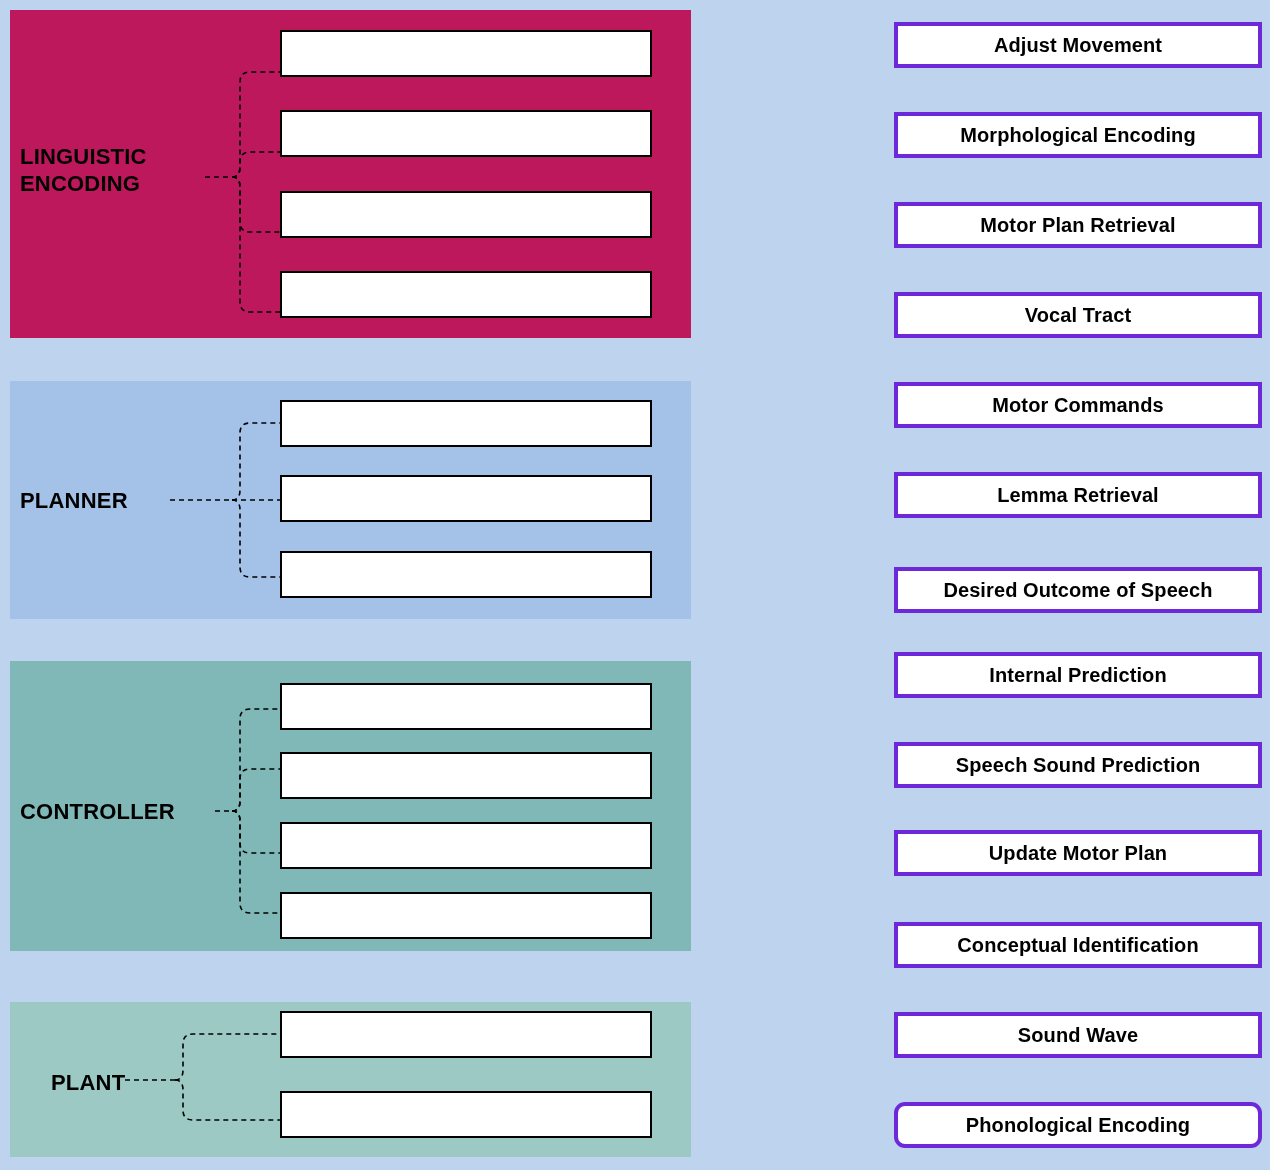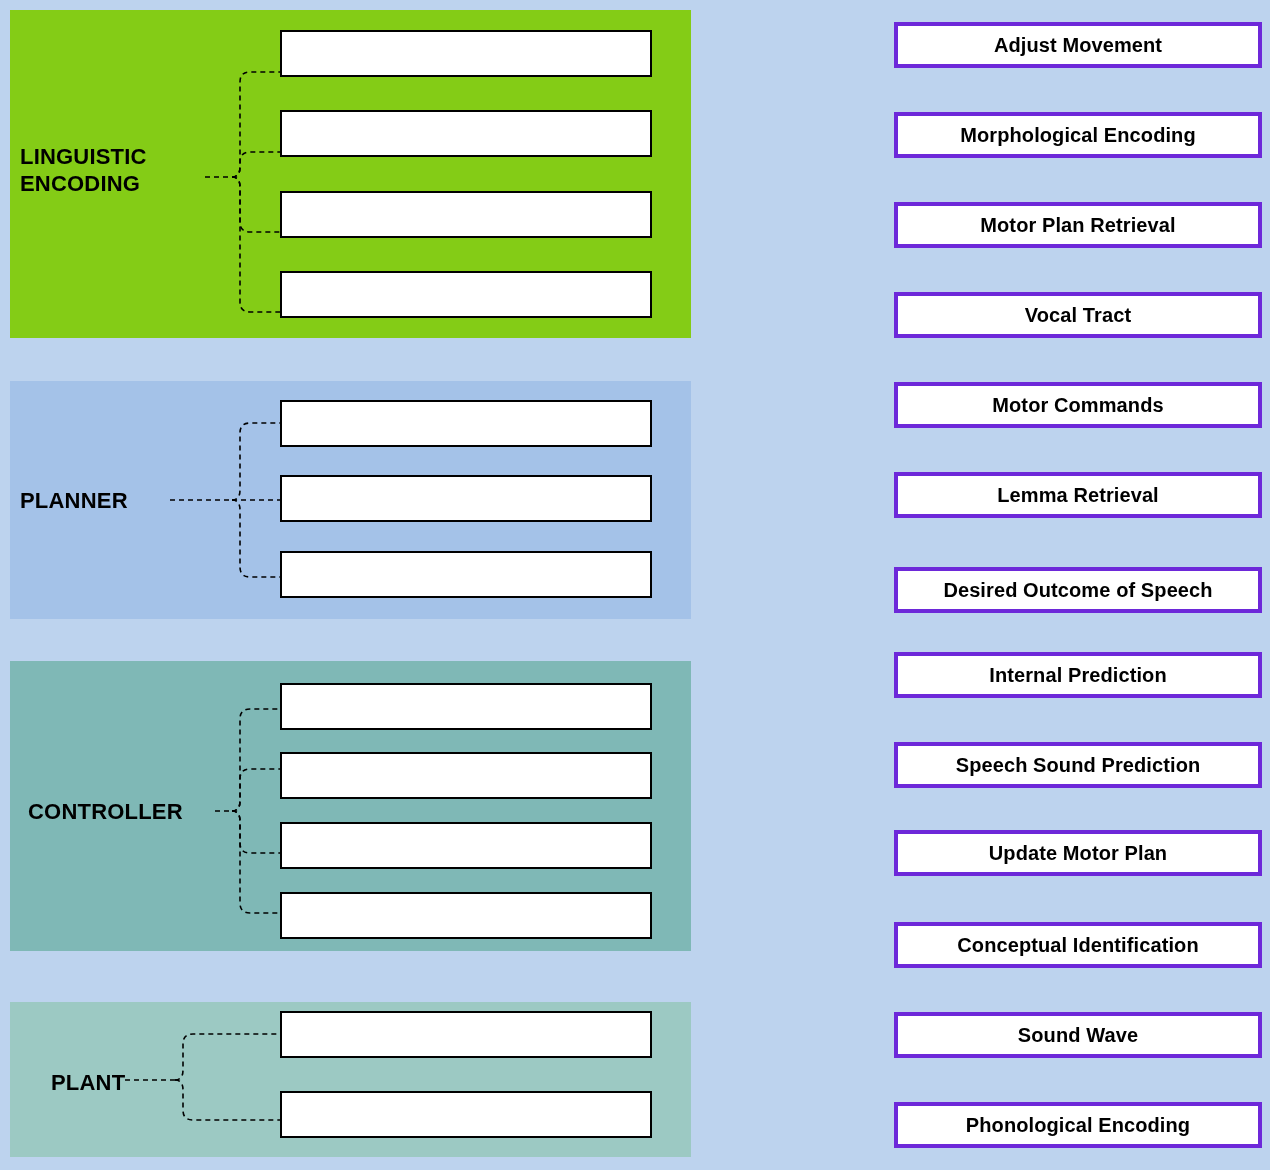--- a/index.html
+++ b/index.html
@@ -53,21 +53,21 @@
 
   
   .bracket {
     position: absolute;
     left: 0;
     top: 0;
     pointer-events: none;
   }
 
   
-  .panel-linguistic { background: #84cc16; }
+  .panel-linguistic { background: #be185d; }
   .panel-planner    { background: #a4c2e8; padding-left: 7px; }
   .panel-controller { background: #7fb8b6; }
   .panel-plant      { background: #9cc9c3; }
 
   
   .bank {
     position: absolute;
     left: 890px;
     top: 0;
     width: 368px;
@@ -144,21 +144,21 @@
     <svg class="bracket" width="681" height="290">
       <g fill="none" stroke="#000000" stroke-width="1.6" stroke-dasharray="5,4">
         <path d="M 205 150 L 222 150"></path>
         <path d="M 222 150 q 8 0 8 -10 L 230 58 q 0 -10 10 -10 L 270 48"></path>
         <path d="M 222 150 q 8 0 8 -10 L 230 118 q 0 -10 10 -10 L 270 108"></path>
         <path d="M 222 150 q 8 0 8 10 L 230 182 q 0 10 10 10 L 270 192"></path>
         <path d="M 222 150 q 8 0 8 10 L 230 242 q 0 10 10 10 L 270 252"></path>
       </g>
     </svg>
 
-    <div class="panel-label" style="top:138px;margin-left:8px;">
+    <div class="panel-label" style="top:138px;">
       <div>CONTROLLER</div>
     </div>
 
     <div class="slot" style="top:22px;"></div>
     <div class="slot" style="top:91px;"></div>
     <div class="slot" style="top:161px;"></div>
     <div class="slot" style="top:231px;"></div>
   </div>
 
   <div class="panel panel-plant" style="top:1002px; height:155px;">
@@ -209,18 +209,18 @@
     </div>
     <div class="bank-item" style="top:830px;text-align:right;">
       <span>Update Motor Plan</span>
     </div>
     <div class="bank-item" style="top:922px;">
       <span>Conceptual Identification</span>
     </div>
     <div class="bank-item" style="top:1012px;">
       <span>Sound Wave</span>
     </div>
-    <div class="bank-item" style="top:1102px;">
+    <div class="bank-item" style="top:1102px;border-radius:11px;">
       <span>Phonological Encoding</span>
     </div>
   </div>
 
 </div>
 
 </body></html>

